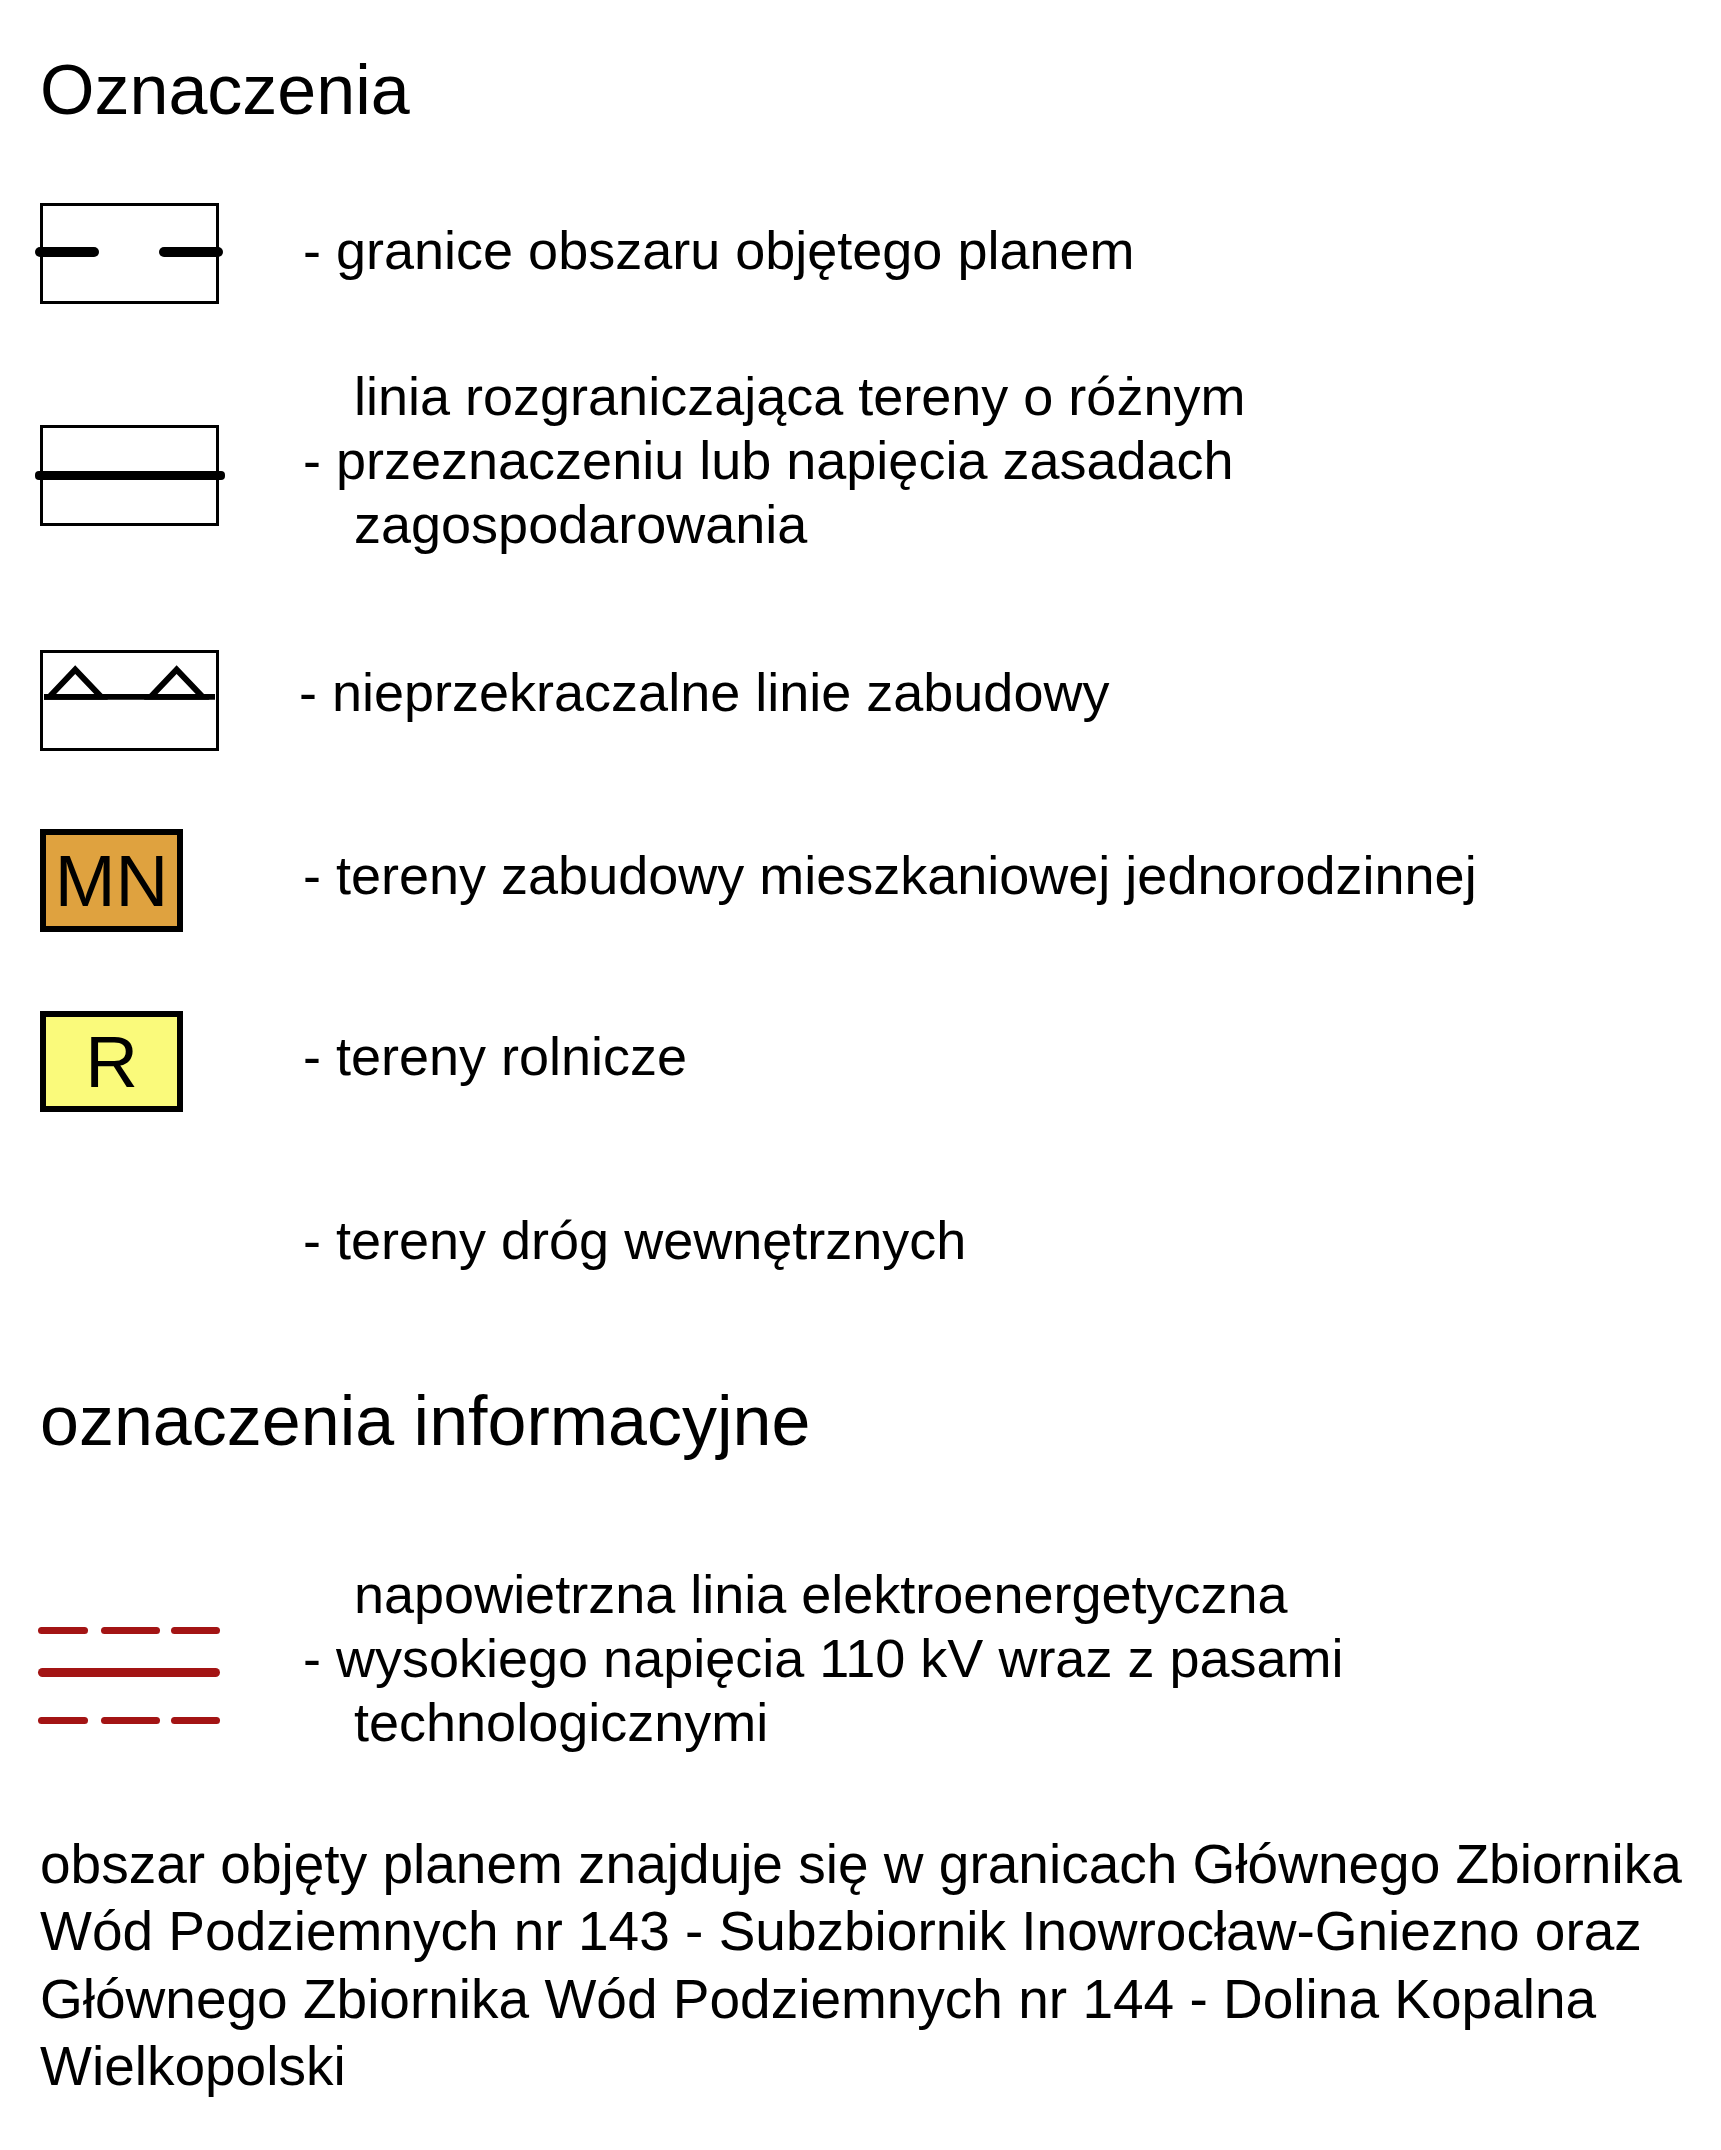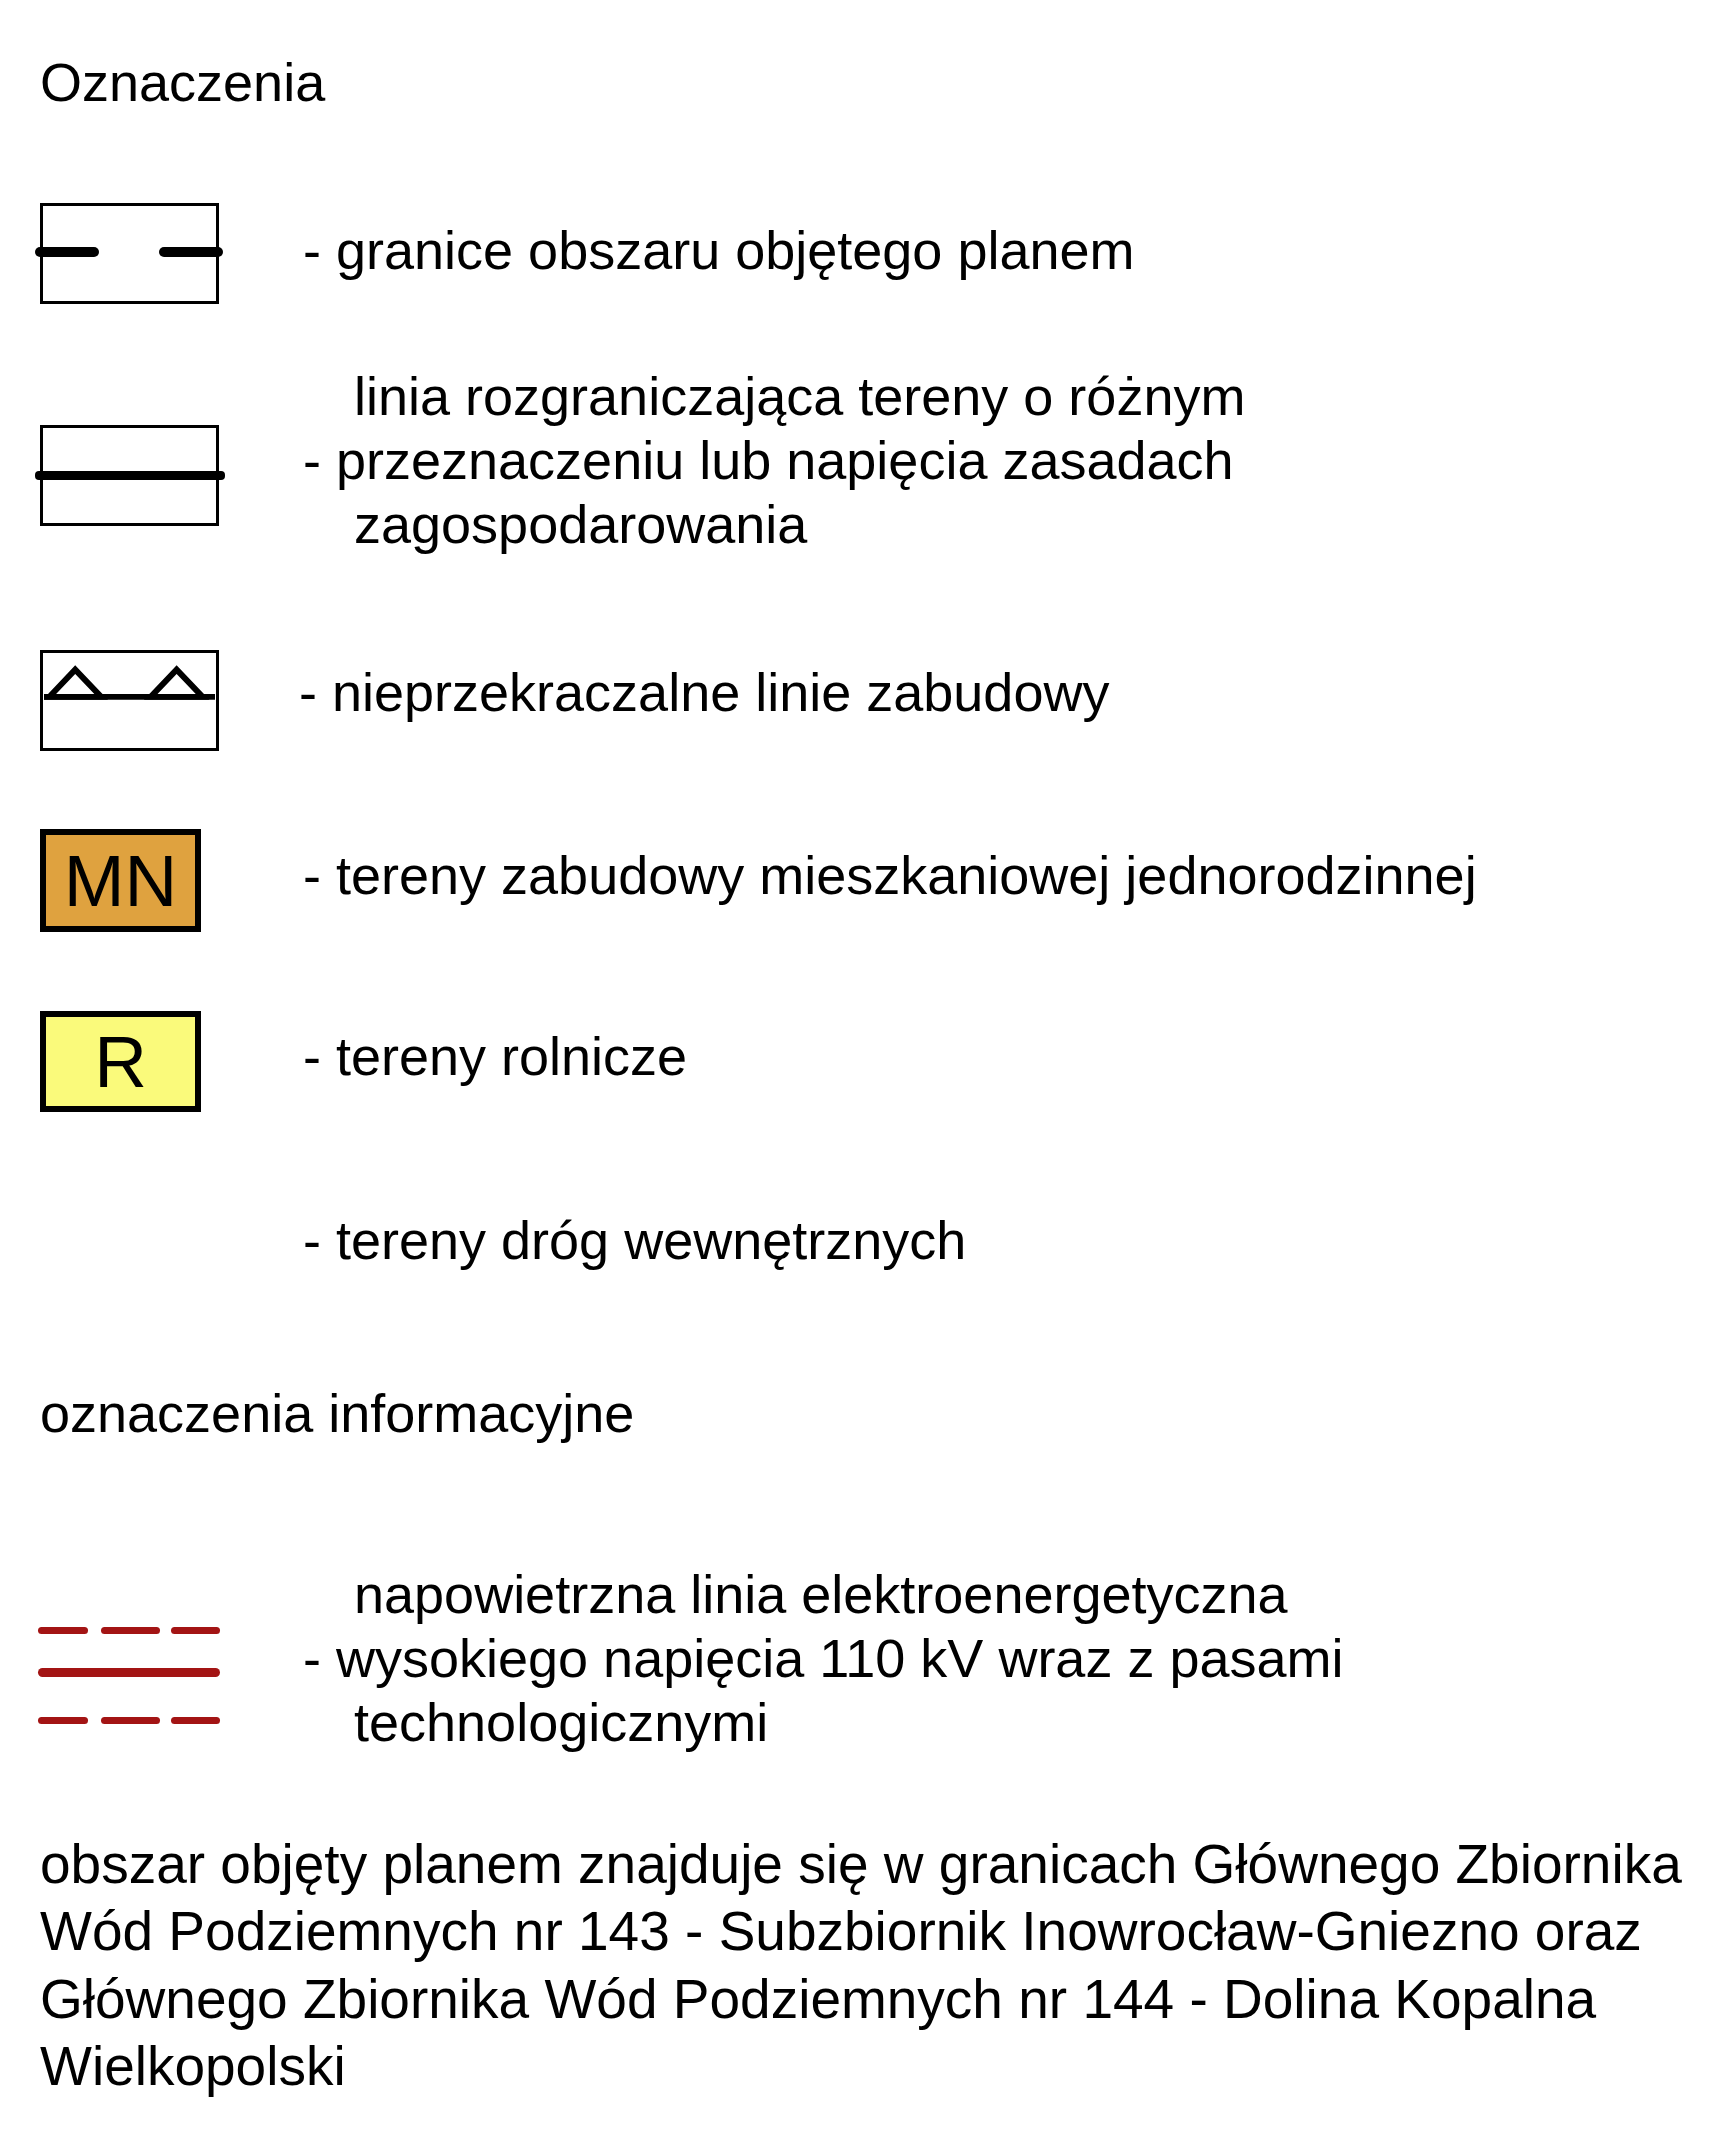--- a/index.html
+++ b/index.html
@@ -1,33 +1,33 @@
 <!DOCTYPE html>
 <html style="font-size:10.4px"><head>
 <meta charset="utf-8">
 <style>
   html,body{margin:0;padding:0;background:#ffffff;}
   #canvas{
     position:relative;width:1721px;height:2151px;background:#ffffff;overflow:hidden;
     font-family:"Liberation Sans","DejaVu Sans",sans-serif;color:#000;
   }
   .abs{position:absolute;}
-  .h1{font-size:54px;line-height:1;white-space:nowrap;}
+  .h1{font-size:70px;line-height:1;white-space:nowrap;}
   .itm{font-size:54px;line-height:1.186;white-space:nowrap;}
   .itm .cont{padding-left:51px;}           
   .footer{font-size:55px;line-height:1.226;white-space:nowrap;margin-top:7px;}
 
   
   .sym{position:absolute;left:40px;width:179px;height:101px;}
   .frame{position:absolute;inset:0;border:3.9px solid #000;background:#fff;}
   .dash{position:absolute;height:10.4px;background:#000;border-radius:5.2px;}
   .solidline{position:absolute;height:8.5px;background:#000;border-radius:3.9px;}
 
   
-  .codebox{position:absolute;left:40px;width:161px;border:6.5px solid #000;
+  .codebox{position:absolute;left:40px;width:143px;border:6.5px solid #000;
     box-sizing:border-box;display:flex;align-items:center;justify-content:center;}
   .codebox span{font-size:73px;line-height:1;}
   .codebox.kdw span{font-size:68px;}
 
   
   .red{position:absolute;background:#a31414;}
   .rdash{height:7.2px;border-radius:3.9px;}
   .rsolid{height:8.5px;border-radius:4.6px;}
 </style>
 </head>

